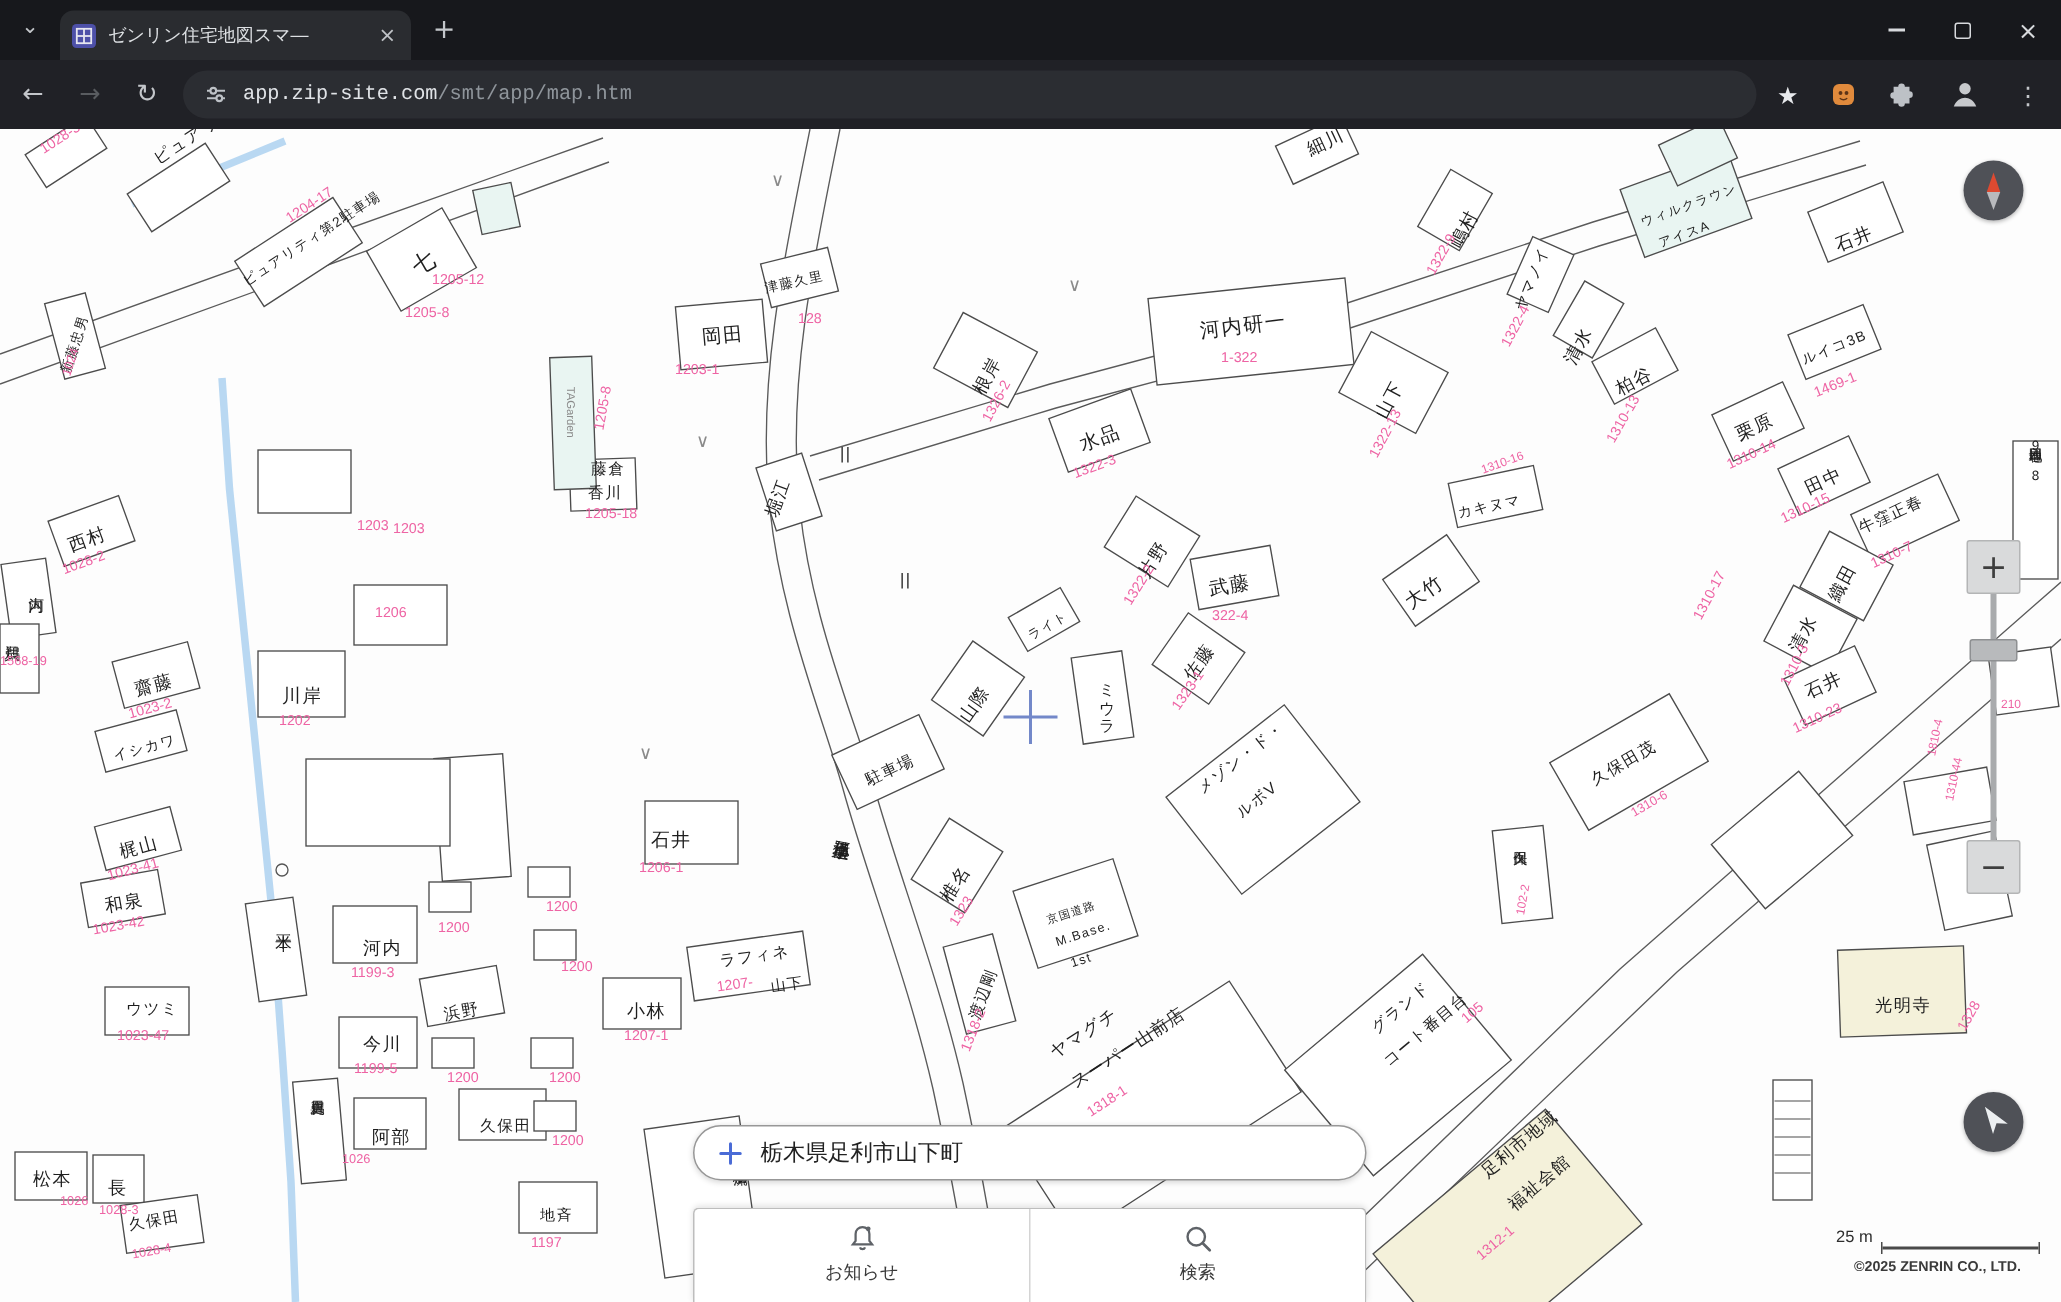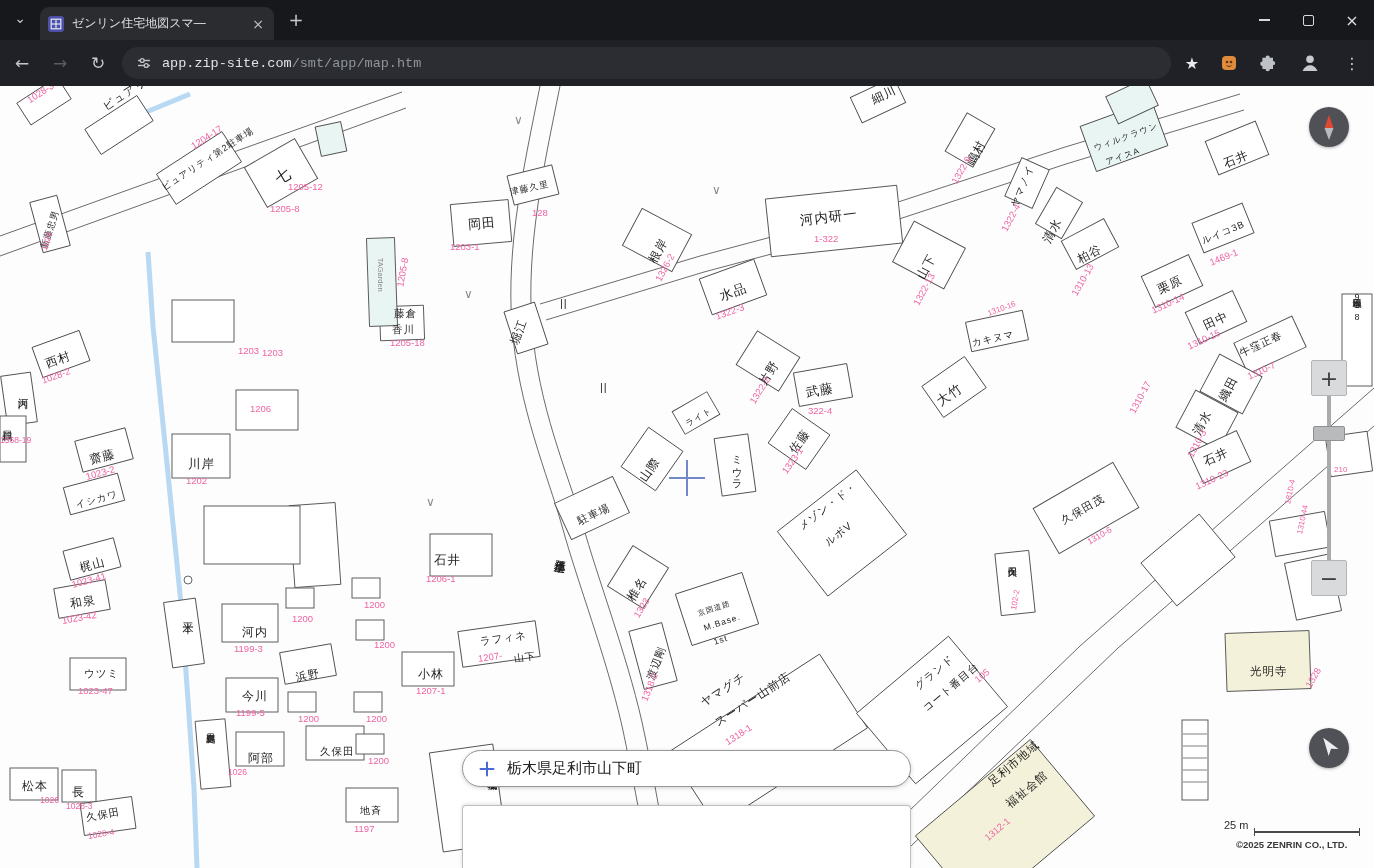--- a/index.html
+++ b/index.html
@@ -441,13 +441,28 @@
 <div class="copyright">©2025 ZENRIN CO., LTD.</div>
 
 <div class="search-pill">
   <svg width="16" height="16" viewBox="0 0 16 16">
     <path d="M8 1.5V14.5M1.5 8H14.5" stroke="#4a6bd6" stroke-width="2" stroke-linecap="round"></path>
   </svg>
   <span class="search-text">栃木県足利市山下町</span>
 </div>
 
 <div class="bottom-nav">
+  <div class="bn-item">
+    <svg width="26" height="24" viewBox="0 0 24 24">
+      <path d="M12 4a4.6 4.6 0 0 0-4.6 4.6v4.6L5.6 15.6h12.8l-1.8-2.4V8.6A4.6 4.6 0 0 0 12 4z" fill="none" stroke="currentColor" stroke-width="1.5"></path>
+      <path d="M10.3 17.6a1.8 1.8 0 0 0 3.4 0" fill="none" stroke="currentColor" stroke-width="1.5"></path>
+      <circle cx="15.8" cy="5.2" r="1.6" fill="currentColor"></circle>
+    </svg>
+    <span class="bn-label">お知らせ</span>
+  </div>
+  <div class="bn-item">
+    <svg width="26" height="24" viewBox="0 0 24 24">
+      <circle cx="10.5" cy="10.5" r="5.8" fill="none" stroke="currentColor" stroke-width="1.6"></circle>
+      <line x1="15" y1="15" x2="19.5" y2="19.5" stroke="currentColor" stroke-width="1.8" stroke-linecap="round"></line>
+    </svg>
+    <span class="bn-label">検索</span>
+  </div>
 </div>
 
 </body></html>

